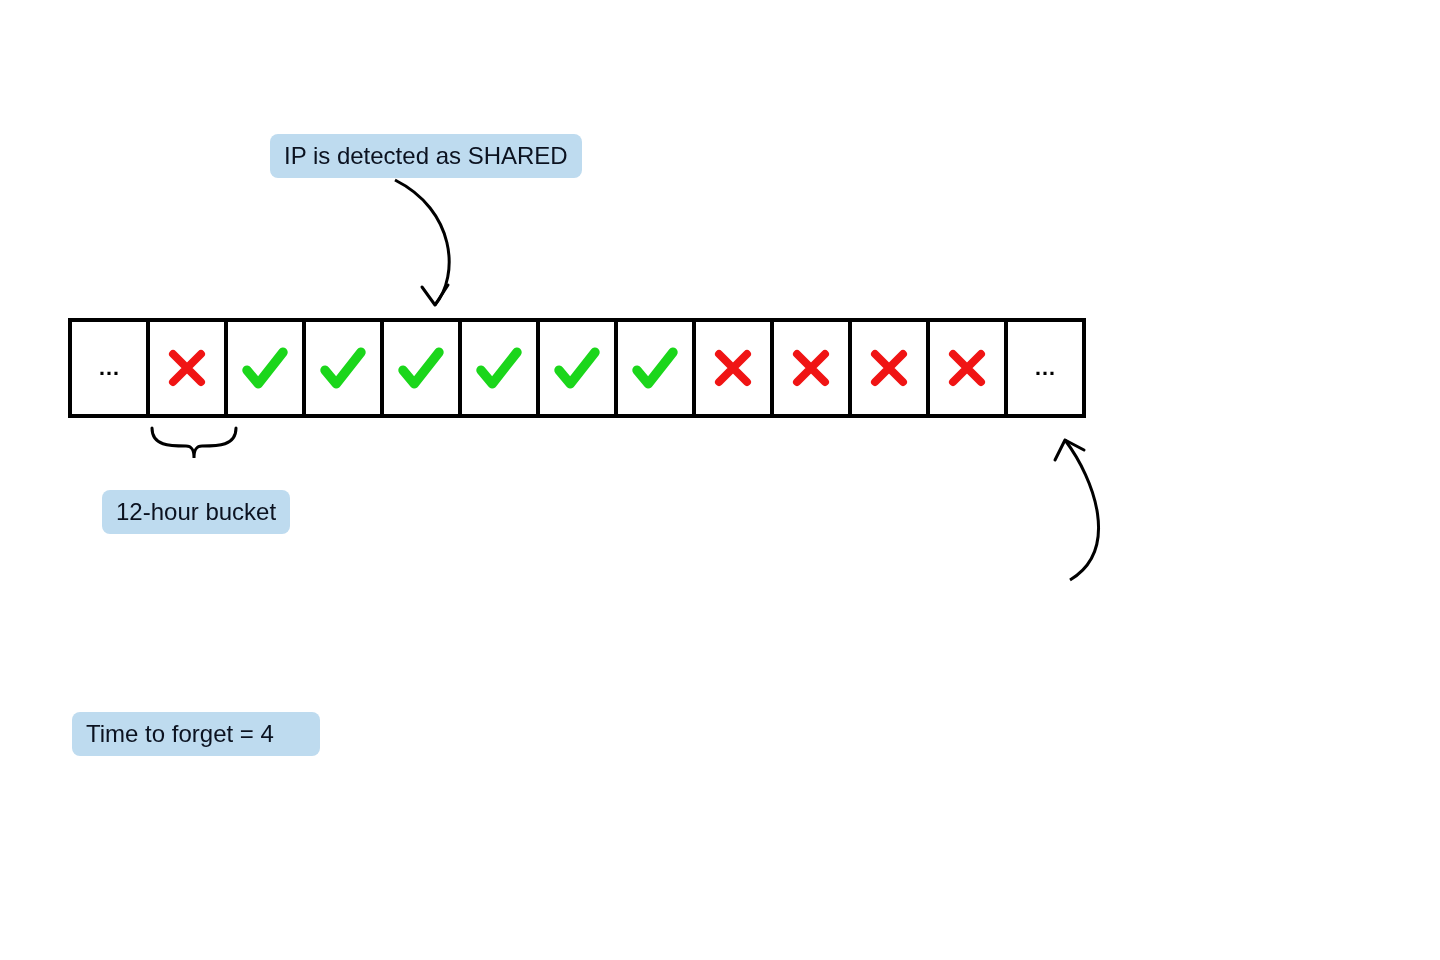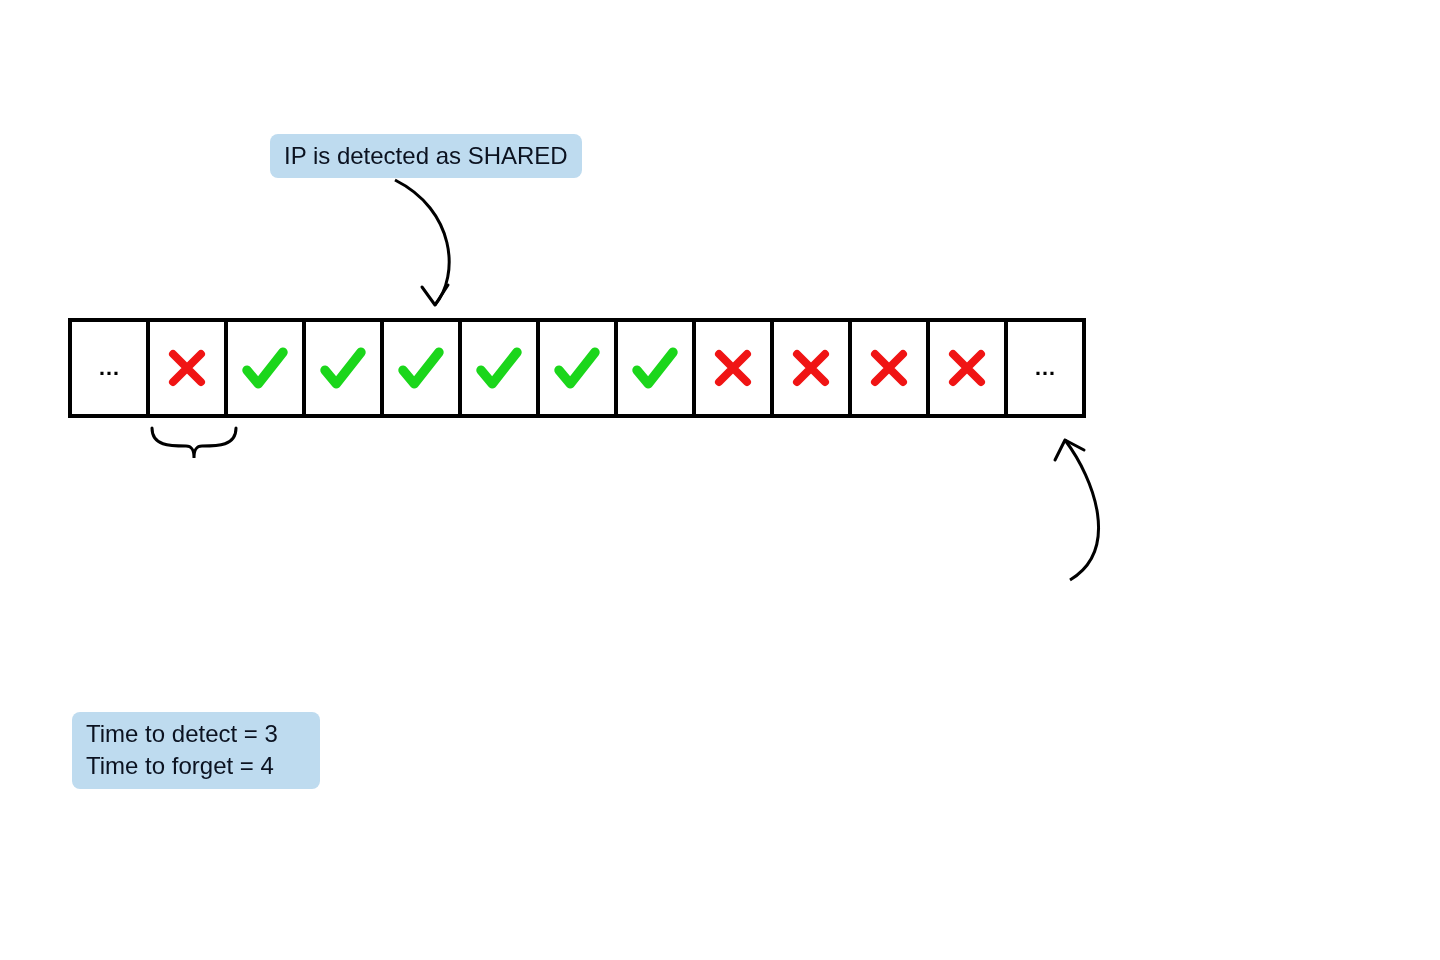--- a/index.html
+++ b/index.html
@@ -130,25 +130,25 @@
       </div>
       <div class="bucket">
         <span class="ellipsis">…</span>
       </div>
     </div>
 
   <svg class="brace" style="left:146px; top:422px;" width="96" height="48">
     <path d="M6 6 C 6 24, 24 24, 40 24 C 46 24, 48 28, 48 36 C 48 28, 50 24, 56 24 C 72 24, 90 24, 90 6" stroke="#000" stroke-width="3" fill="none" stroke-linecap="round"></path>
   </svg>
 
+  <div class="callout" style="left:102px; top:490px;">12-hour bucket</div>
 
   <svg class="arrow" style="left:1010px; top:420px;" width="140" height="170">
     <path d="M60 160 C 110 130, 85 60, 55 20" stroke="#000" stroke-width="3" fill="none"></path>
     <path d="M55 20 L45 40 M55 20 L74 30" stroke="#000" stroke-width="3" fill="none" stroke-linecap="round"></path>
   </svg>
 
 
   <div class="callout multi" style="left:72px; top:712px;">
-    <div>Time to detect = 3</div>
     <div>Time to forget = 4</div>
   </div>
 
 </div>
 
 </body></html>

